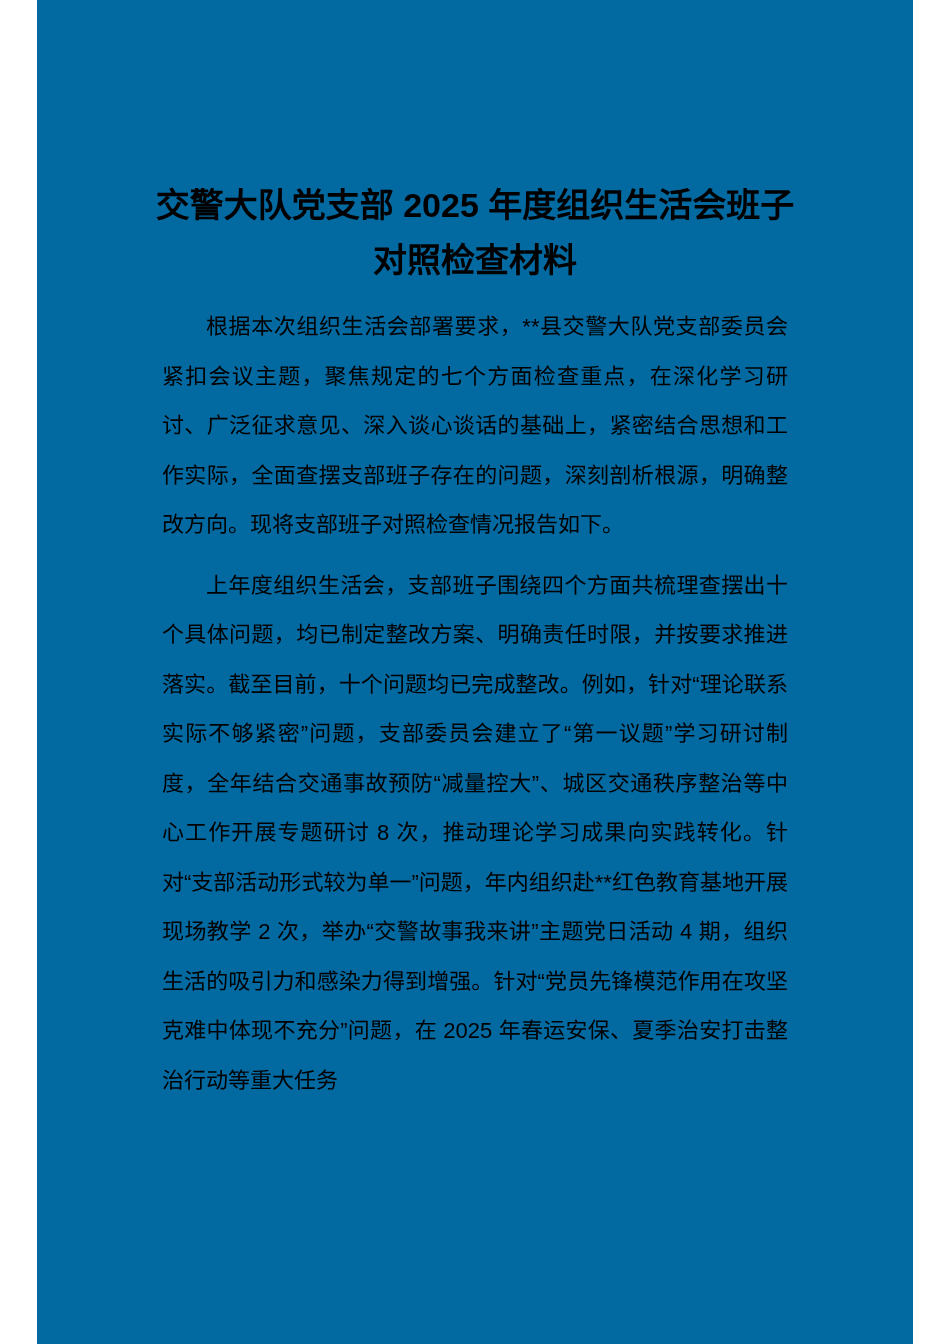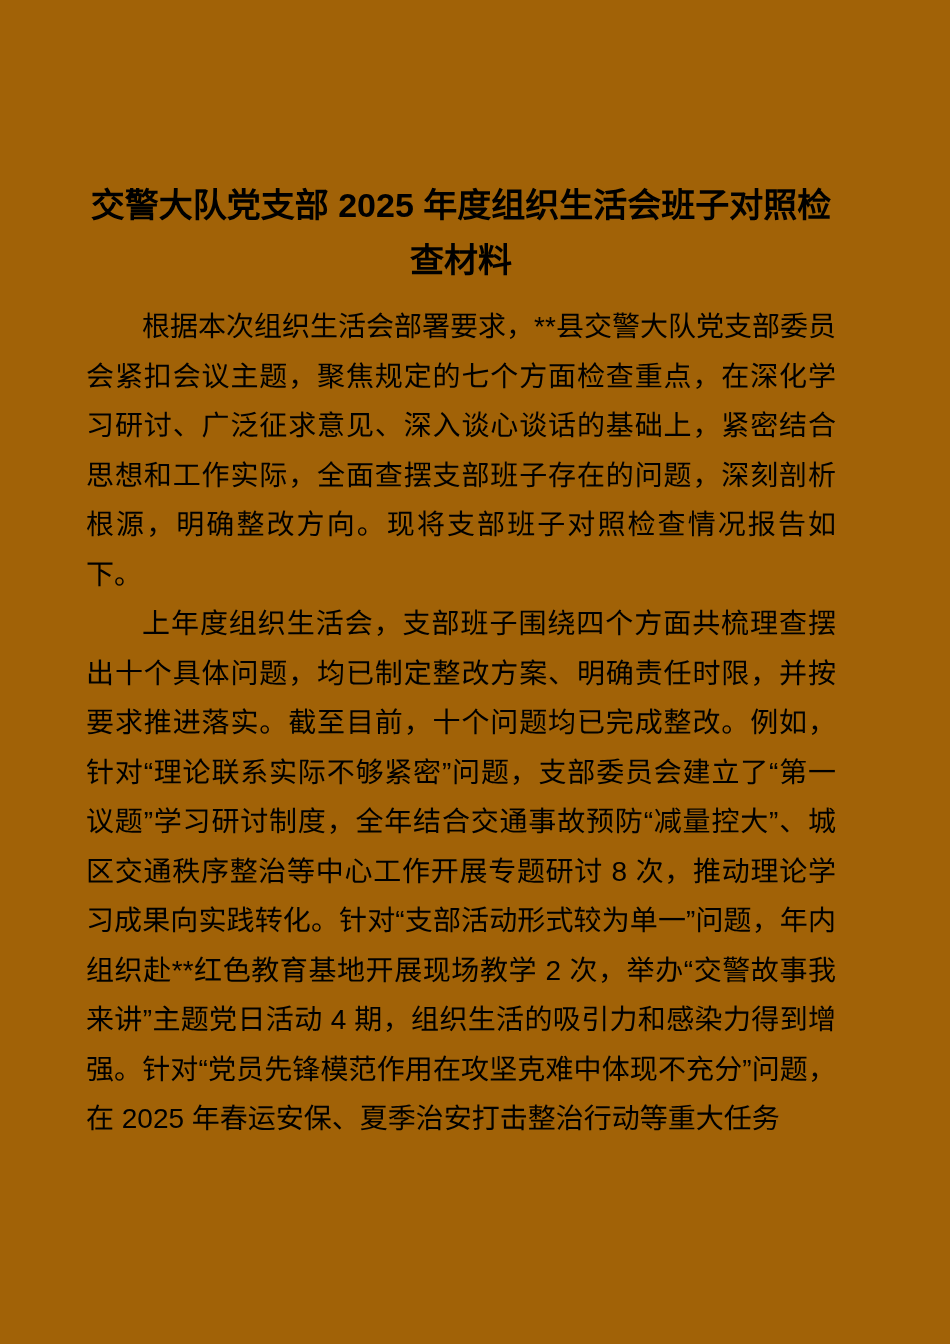--- a/index.html
+++ b/index.html
@@ -2,41 +2,41 @@
 <html lang="zh-CN"><head>
 <meta charset="utf-8">
 <style>
   html, body {
     margin: 0;
     padding: 0;
     background: #ffffff;
   }
   .page {
     position: relative;
-    width: 950px;
+    width: 876px;
     height: 1344px;
     margin: 0 auto;
-    background: #a16207;
+    background: #0369a1;
     box-sizing: border-box;
-    padding: 178px 114px 0 86px;
+    padding: 178px 114px 0 114px;
     overflow: hidden;
     font-family: "Liberation Sans", "DejaVu Sans", sans-serif;
     color: #000000;
   }
   .doc-title {
     margin: 0 0 14px 0;
     font-size: 34px;
     font-weight: bold;
     line-height: 55px;
     text-align: center;
     letter-spacing: 0;
   }
   .body-para {
-    margin: 0;
-    font-size: 28px;
+    margin: 11px;
+    font-size: 22px;
     font-weight: normal;
     line-height: 49.5px;
     text-align: justify;
     text-indent: 2em;
     line-break: strict;
     word-break: normal;
     overflow-wrap: break-word;
   }
 </style>
 </head>

